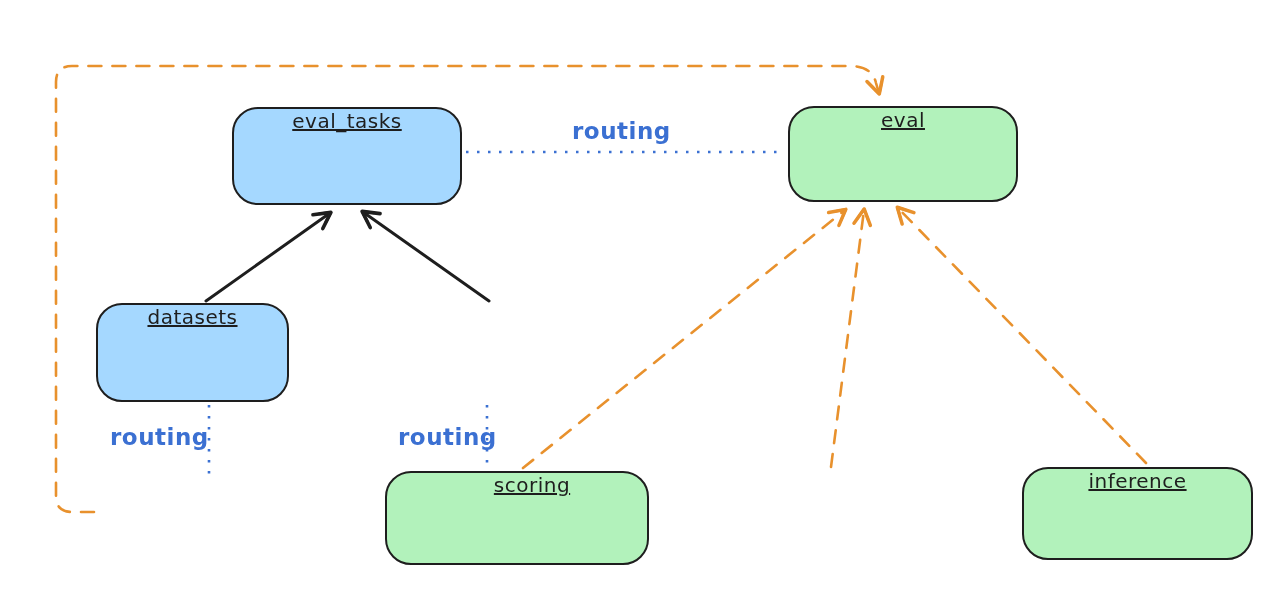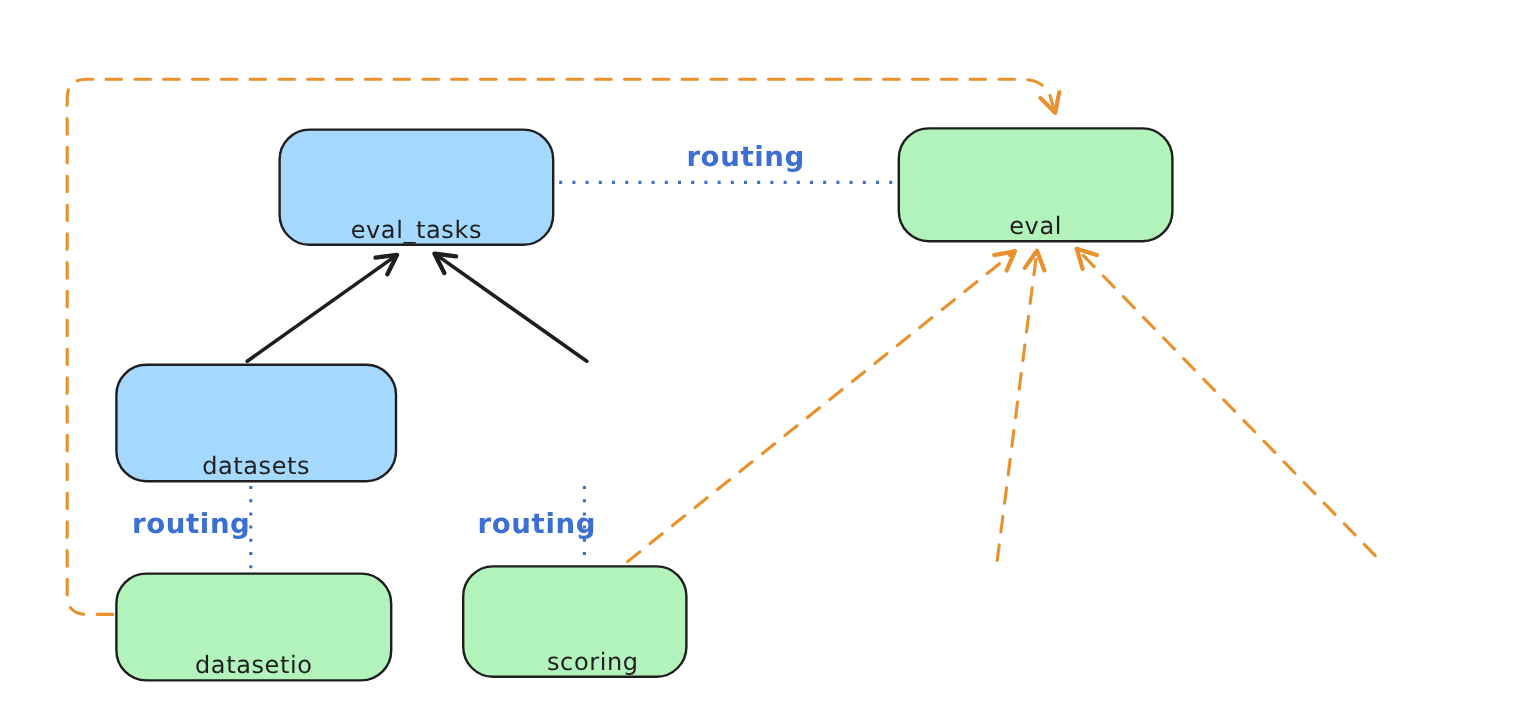--- a/index.html
+++ b/index.html
@@ -19,24 +19,25 @@
     position:relative;
     overflow:hidden;
   }
   .canvas{position:absolute;inset:0;width:1280px;height:596px;}
   svg.wires{position:absolute;left:0;top:0;pointer-events:none;}
   .node{
     position:absolute;
     box-sizing:border-box;
     border:2.5px solid var(--node-border);
     border-radius:26px;
-    display:flex;align-items:flex-end;justify-content:center;
+    display:flex;align-items:flex-start;justify-content:center;
     font-size:20px;
     color:var(--node-text);
     letter-spacing:0.5px;
+    text-decoration:underline;
   }
   .node.blue{background:var(--node-blue-fill);}
   .node.green{background:var(--node-green-fill);}
   .edge-label{
     position:absolute;
     color:var(--routing-blue);
     font-size:23px;
     font-weight:bold;
     letter-spacing:0.5px;
     text-align:center;
@@ -75,38 +76,38 @@
     <path class="e-orange" d="M94 512 H72 Q56 512 56 496 V82 Q56 66 72 66 H850 Q872 66 876 83 L879 93" marker-end="url(#arrow-orange)"></path>
     <path class="e-orange" d="M523 468 L845 210" marker-end="url(#arrow-orange)"></path>
     <path class="e-orange" d="M831 467 L864 210" marker-end="url(#arrow-orange)"></path>
     <path class="e-orange" d="M1146 463 L898 208" marker-end="url(#arrow-orange)"></path>
   </svg>
 
   <div class="node blue" style="left:232px;top:107px;width:230px;height:98px;">
     <span>eval_tasks</span>
   </div>
 
-  <div class="node green" style="left:748px;top:106px;width:230px;height:96px;">
+  <div class="node green" style="left:788px;top:106px;width:230px;height:96px;">
     <span>eval</span>
   </div>
 
-  <div class="node blue" style="left:96px;top:303px;width:235px;height:99px;">
+  <div class="node blue" style="left:96px;top:303px;width:193px;height:99px;">
     <span>datasets</span>
   </div>
 
 
-  <div class="node green" style="left:96px;top:477px;width:231px;height:91px;">
-    <span>datasetio</span>
-  </div>
 
-  <div class="node green" style="left:385px;top:471px;width:188px;height:94px;padding-left:30px;">
+  <div class="node green" style="left:385px;top:471px;width:264px;height:94px;padding-left:30px;">
     <span>scoring</span>
   </div>
 
 
+  <div class="node green" style="left:1022px;top:467px;width:231px;height:93px;">
+    <span>inference</span>
+  </div>
 
   <div class="edge-label" style="left:572px;top:118px;width:96px;">routing</div>
 
   <div class="edge-label" style="left:110px;top:424px;width:90px;">routing</div>
 
   <div class="edge-label" style="left:398px;top:424px;width:90px;">routing</div>
 
 </div>
 
 </body></html>

